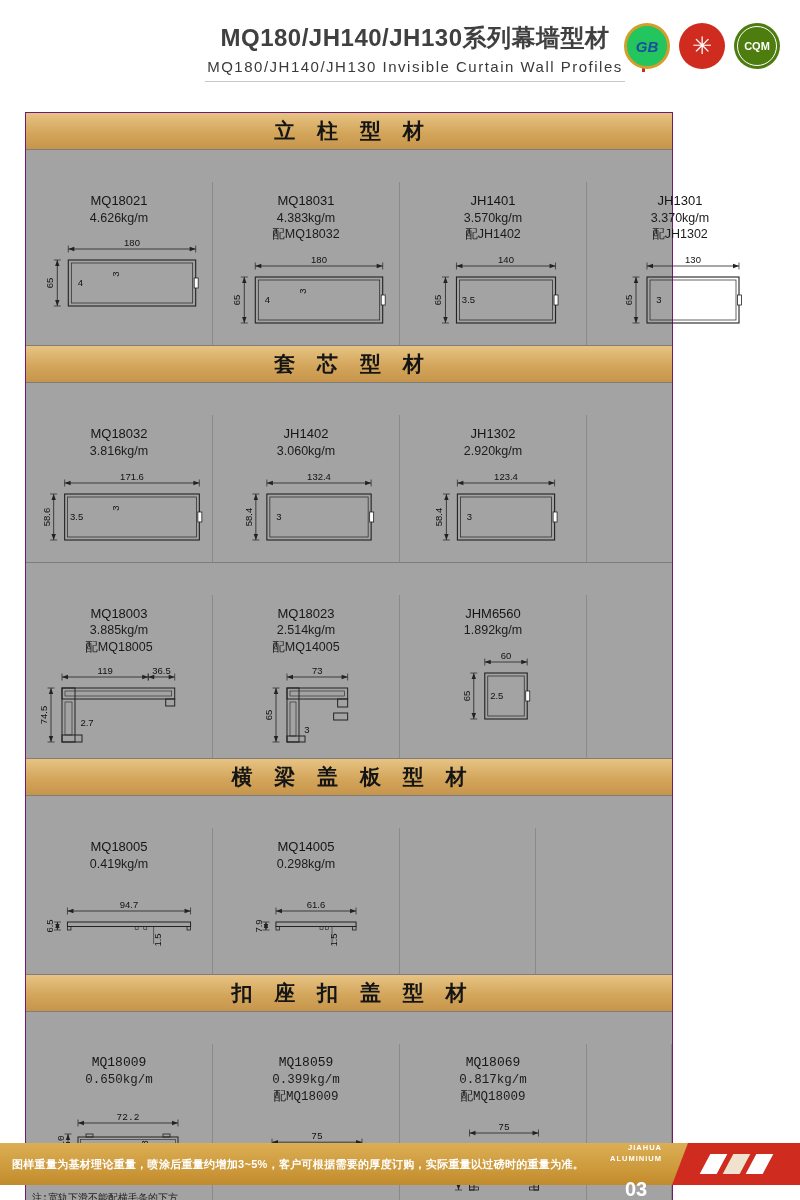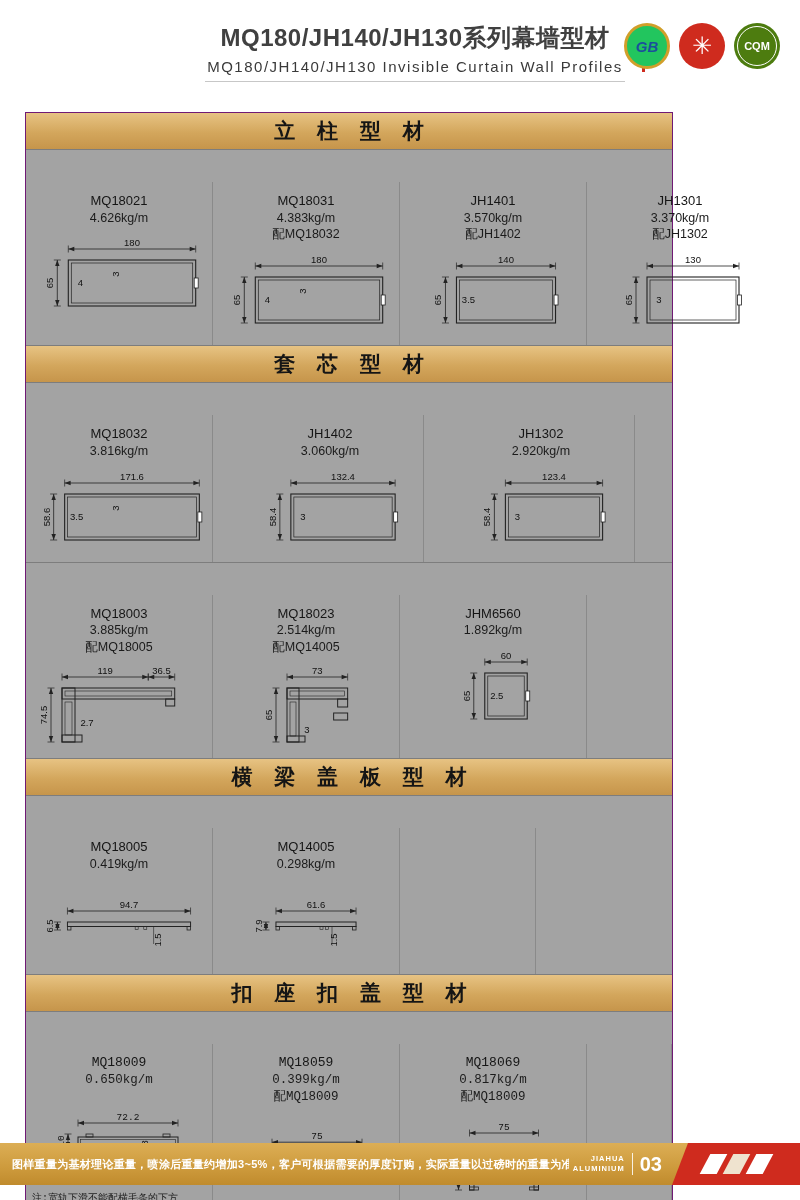--- a/index.html
+++ b/index.html
@@ -34,21 +34,21 @@
   .model{font-size:13px;color:#151515;line-height:1.35;}
   .weight,.match{font-size:12.5px;color:#1b1b1b;line-height:1.35;}
   .cell svg{margin-top:2px;display:block;}
   .footnote{position:absolute;left:6px;bottom:3px;font-size:10px;color:#222;text-align:left;margin-top:28px;}
 
   
   .footer-bar{position:absolute;left:0;top:1143px;width:800px;height:42px;display:flex;align-items:stretch;
     background:linear-gradient(180deg,#dcae55 0%,#cd9a3c 60%,#c08b2d 100%);}
   .footer-text{flex:1;font-size:11px;font-weight:bold;color:#fff;line-height:42px;padding-left:12px;
     letter-spacing:.3px;white-space:nowrap;overflow:hidden;}
-  .footer-brand{display:flex;align-items:center;gap:7px;padding:0 10px 0 4px;color:#fff;}
+  .footer-brand{display:flex;align-items:center;gap:7px;padding:0 10px 0 4px;color:#fff;flex-direction:column;}
   .brand-lines{text-align:right;font-size:7.5px;letter-spacing:1px;line-height:1.4;font-weight:bold;}
   .brand-sep{width:1px;height:22px;background:rgba(255,255,255,.85);}
   .page-num{font-size:20px;font-weight:bold;}
   .footer-logo{width:128px;background:#cf2b1e;clip-path:polygon(16px 0,100% 0,100% 100%,0 100%);
     display:flex;align-items:center;justify-content:center;gap:6px;}
   .chev{display:inline-block;width:17px;height:20px;transform:skewX(-28deg);}
   .c1{background:#ffffff;}
   .c2{background:#efe3cf;}
   .c3{background:#ffffff;}
 </style>
@@ -176,21 +176,21 @@
             <path d="M49,32 l-2.2,6 l4.4,0 z" fill="#222"></path>
             <path d="M49,78 l-2.2,-6 l4.4,0 z" fill="#222"></path>
             <line x1="45.5" y1="32" x2="52.5" y2="32" stroke="#222" stroke-width="0.7"></line>
             <line x1="45.5" y1="78" x2="52.5" y2="78" stroke="#222" stroke-width="0.7"></line>
             <text x="45" y="55" font-size="9.5" fill="#111" text-anchor="middle" transform="rotate(-90 45 55)">65</text>
             <text x="72" y="58" font-size="9.5" fill="#111" text-anchor="middle">3</text>
           </svg>
         </div>
       </div>
       <div class="sec-head">套 芯 型 材</div>
-      <div class="sec-row" style="min-height: 158px; gap: 24px;">
+      <div class="sec-row" style="min-height: 158px;">
         <div class="cell">
           <div class="cell-text">
             <div class="model">MQ18032</div>
             <div class="weight">3.816kg/m</div>
           </div>
           <svg width="186" height="100" viewBox="0 0 186 100">
             <rect x="38.648464163822524" y="32" width="134.70307167235495" height="46" fill="none" stroke="#222" stroke-width="1.1"></rect>
             <rect x="41.648464163822524" y="35" width="128.70307167235495" height="40" fill="none" stroke="#222" stroke-width="0.7"></rect>
             <rect x="171.85153583617748" y="50" width="4" height="10" fill="#fff" stroke="#222" stroke-width="0.8"></rect>
             <line x1="38.648464163822524" y1="21" x2="173.35153583617748" y2="21" stroke="#222" stroke-width="0.8"></line>

